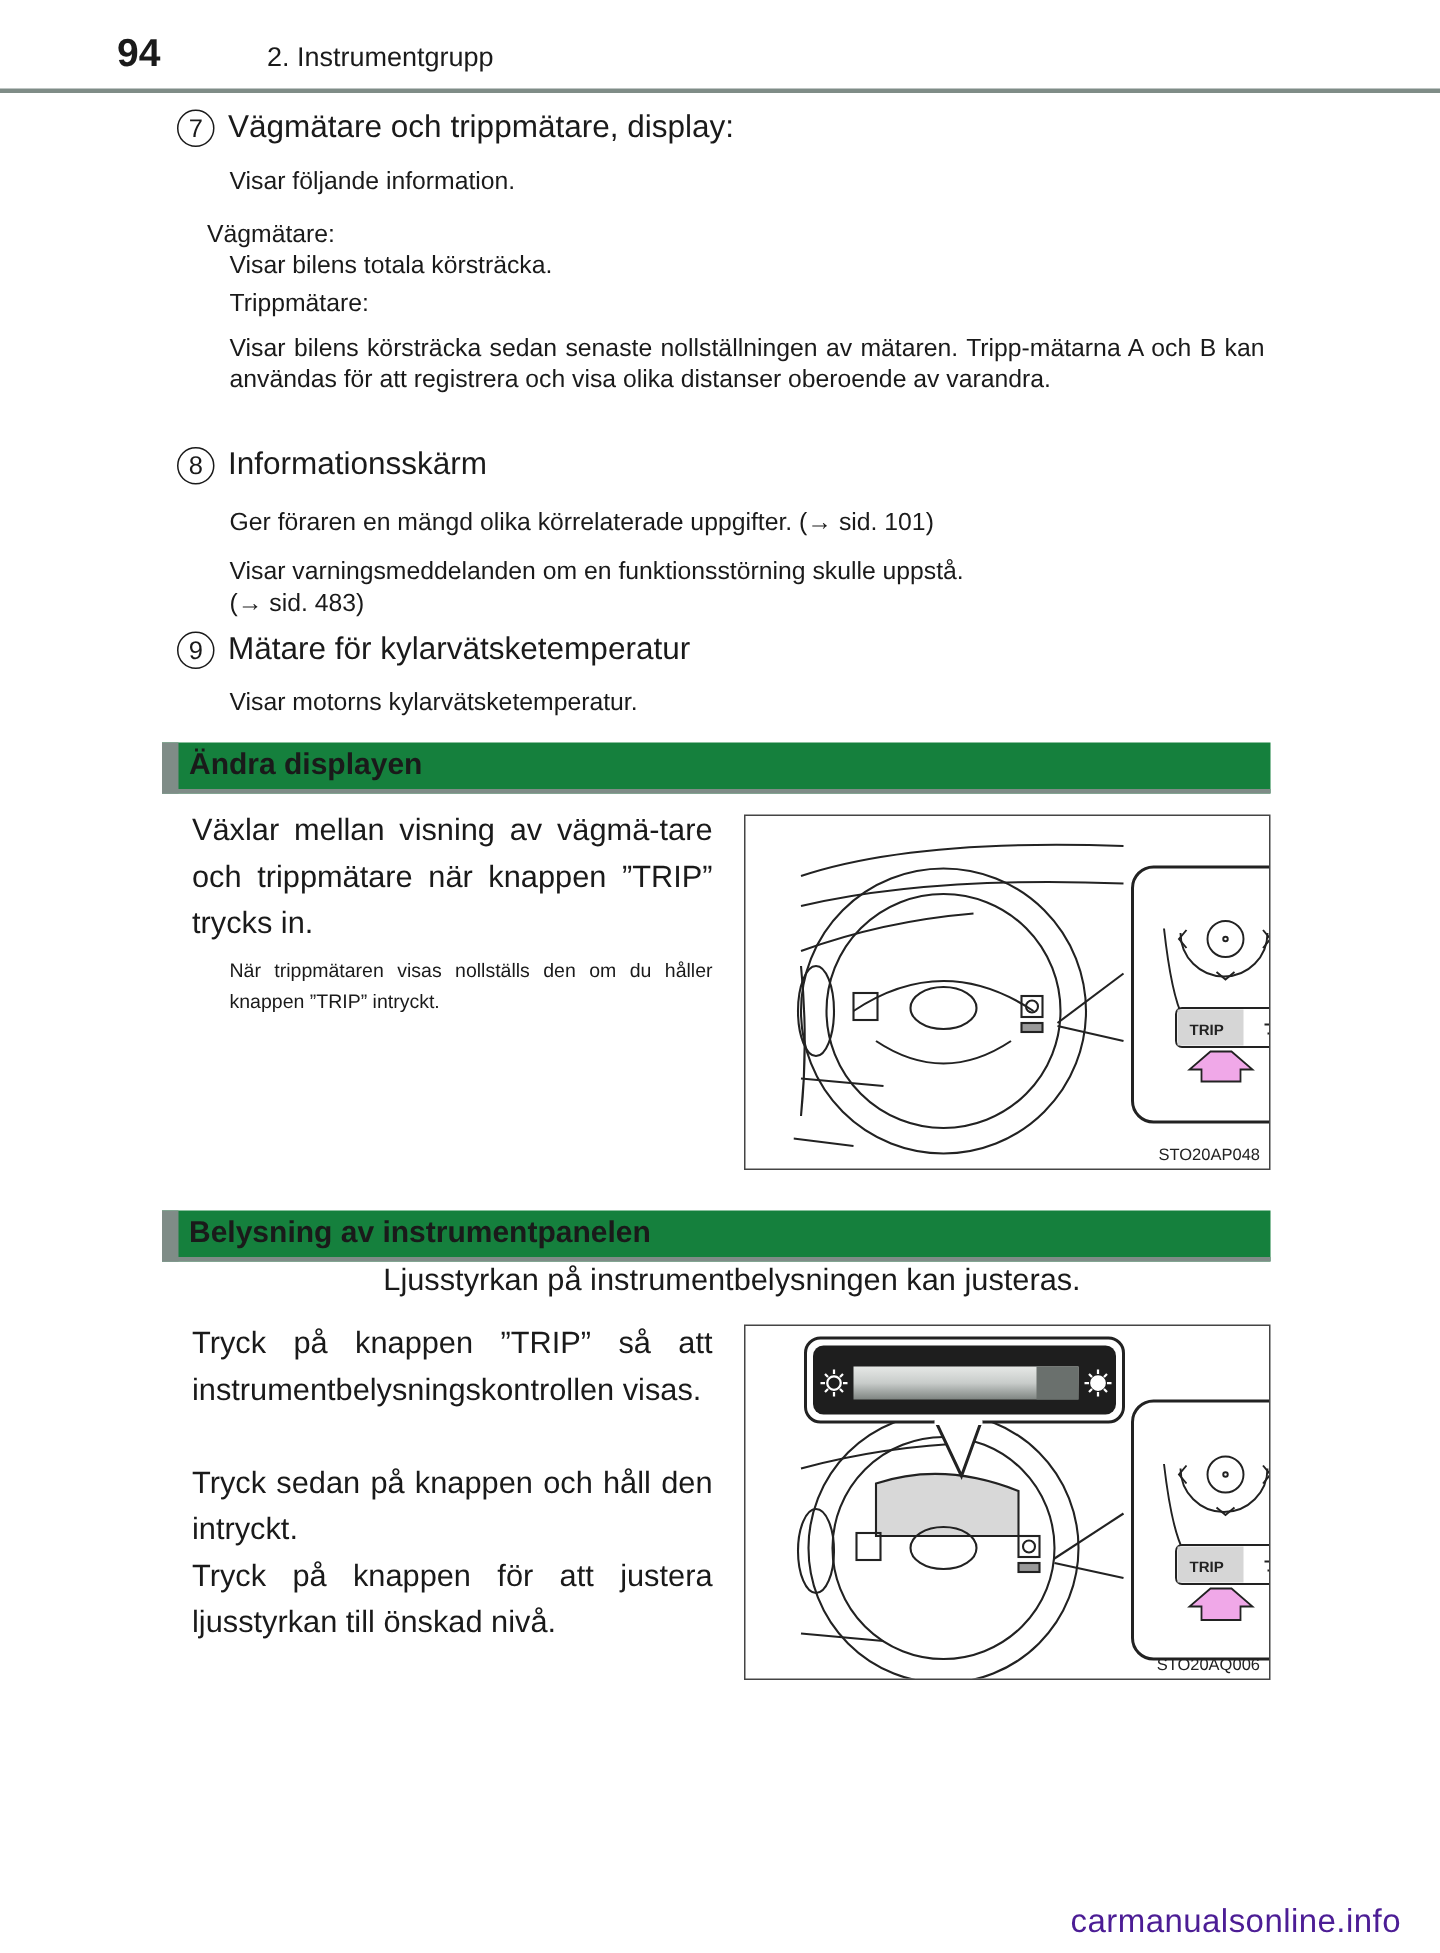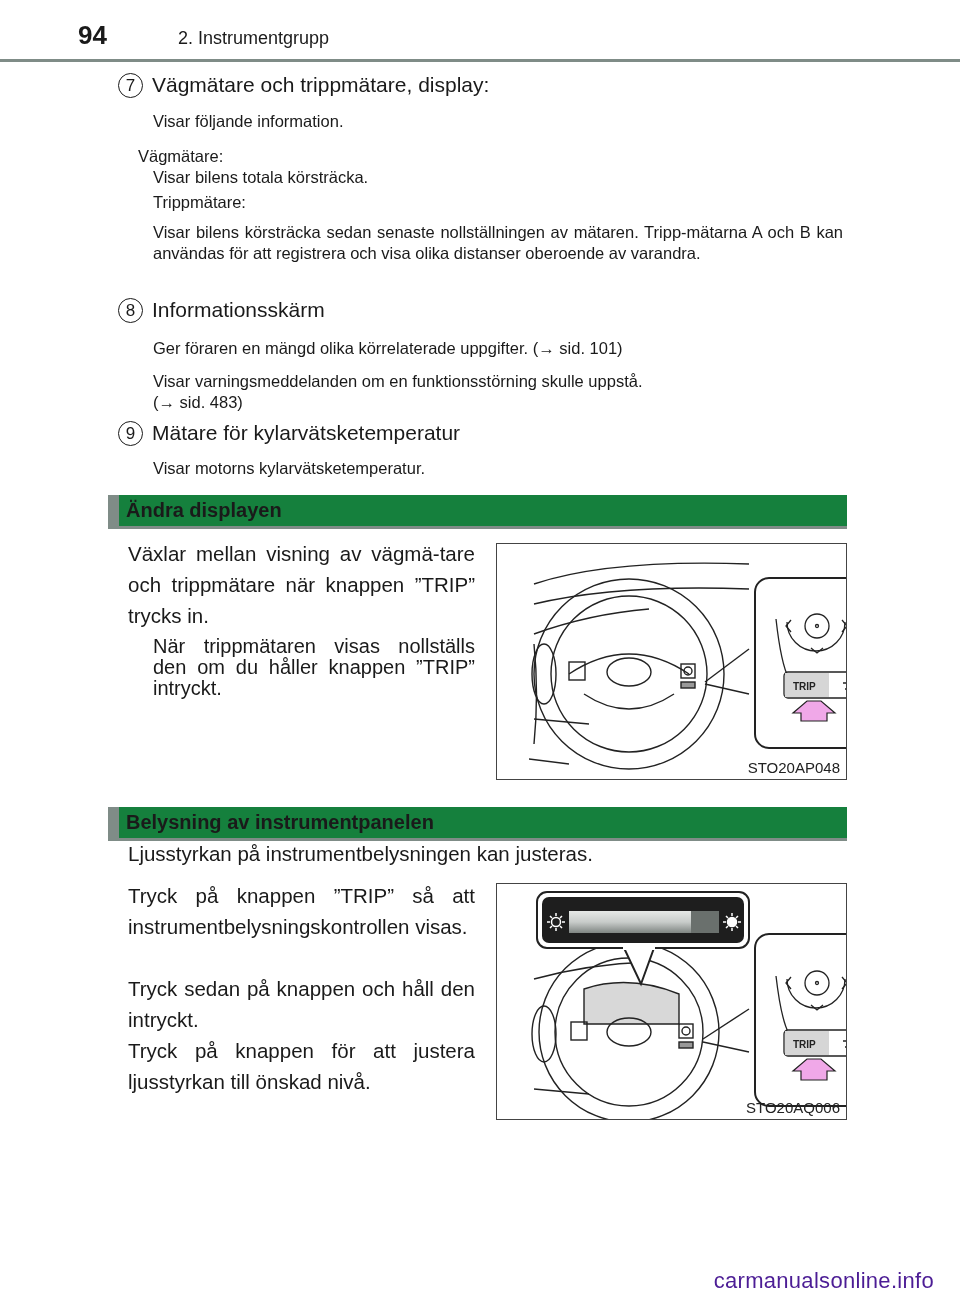--- a/index.html
+++ b/index.html
@@ -10,28 +10,28 @@
     .page-num { left: 78px; top: 20px; font-size: 26px; font-weight: bold; line-height: 30px; }
     .chapter { left: 178px; top: 26px; font-size: 18px; line-height: 24px; text-align: right; }
     .header-rule { left: 0; top: 59px; width: 960px; height: 3px; background: #7f8c87; }
 
     .item-head { display: flex; align-items: center; font-size: 21px; line-height: 26px; }
     .circ { width: 23px; height: 23px; border: 1.5px solid #1a1a1a; border-radius: 50%;
             font-size: 17px; line-height: 23px; text-align: center; margin-right: 9px; box-sizing: content-box; }
     .para { font-size: 16.5px; line-height: 21px; }
     .para.just { text-align: justify; }
     .big { font-size: 20.5px; line-height: 31px; text-align: justify; }
-    .med { font-size: 20px; line-height: 21px; text-align: justify; }
+    .med { font-size: 13px; line-height: 21px; text-align: justify; }
 
     .sec-head { height: 34px; background: #15803d; border-left: 11px solid #7f8c87;
                 border-bottom: 3px solid #7f8c87; box-sizing: border-box;
                 font-size: 20px; font-weight: bold; line-height: 31px; padding-left: 7px; }
 
     .figure { border: 1.5px solid #444; background: #fff; box-sizing: border-box; overflow: hidden; padding-left: 32px; }
-    .fig-code { position: absolute; right: 6px; bottom: 3px; font-size: 15px; color: #222; }
+    .fig-code { position: absolute; right: 6px; bottom: 3px; font-size: 11px; color: #222; }
 
     .watermark { right: 26px; bottom: 8px; font-size: 22px; color: #4c1d95; letter-spacing: 0.3px; }
   </style>
 </head>
 <body>
 
 <div class="abs page-num">94</div>
 <div class="abs chapter">2. Instrumentgrupp</div>
 <div class="abs header-rule"></div>
 
@@ -100,21 +100,21 @@
     <rect x="255" y="128" width="83" height="26" rx="4" fill="#fff" stroke="#222" stroke-width="1.3"></rect>
     <rect x="256" y="129" width="44" height="24" fill="#d6d6d6"></rect>
     <text x="264" y="146" font-family="Liberation Sans, sans-serif" font-size="10" font-weight="bold" fill="#222">TRIP</text>
     <path d="M314 139 L322 139 Q325 142 322 145 L316 145" fill="none" stroke="#222" stroke-width="1.4"></path>
     <polygon points="278,158 292,158 306,170 298,170 298,178 272,178 272,170 264,170" fill="#f0a8e8" stroke="#222" stroke-width="1.2" transform="translate(0,-1)"></polygon>
   </svg>
   <span class="fig-code">STO20AP048</span>
 </div>
 
 <div class="abs sec-head" style="left:108px; top:794px; width:739px;margin-top:13px;">Belysning av instrumentpanelen</div>
-<div class="abs big" style="left:128px; top:838px; width:720px; text-align:left;">Ljusstyrkan på instrumentbelysningen kan justeras.</div>
+<div class="abs big" style="left:128px; top:838px; width:720px; text-align:center;">Ljusstyrkan på instrumentbelysningen kan justeras.</div>
 <div class="abs big" style="left:128px; top:880px; width:347px; text-align-last:left;">Tryck på knappen ”TRIP” så att instrumentbelysningskontrollen visas.</div>
 <div class="abs big" style="left:128px; top:973px; width:347px; text-align-last:left;">Tryck sedan på knappen och håll den intryckt.</div>
 <div class="abs big" style="left:128px; top:1035px; width:347px; text-align-last:left;">Tryck på knappen för att justera ljusstyrkan till önskad nivå.</div>
 
 <div class="abs figure" style="left:496px; top:883px; width:351px; height:237px;">
   <svg width="351" height="237" viewBox="0 0 351 237">
     <defs>
       <linearGradient id="barGrad" x1="0" y1="0" x2="0" y2="1">
         <stop offset="0" stop-color="#e6e8e6"></stop>
         <stop offset="0.5" stop-color="#c8ccca"></stop>

